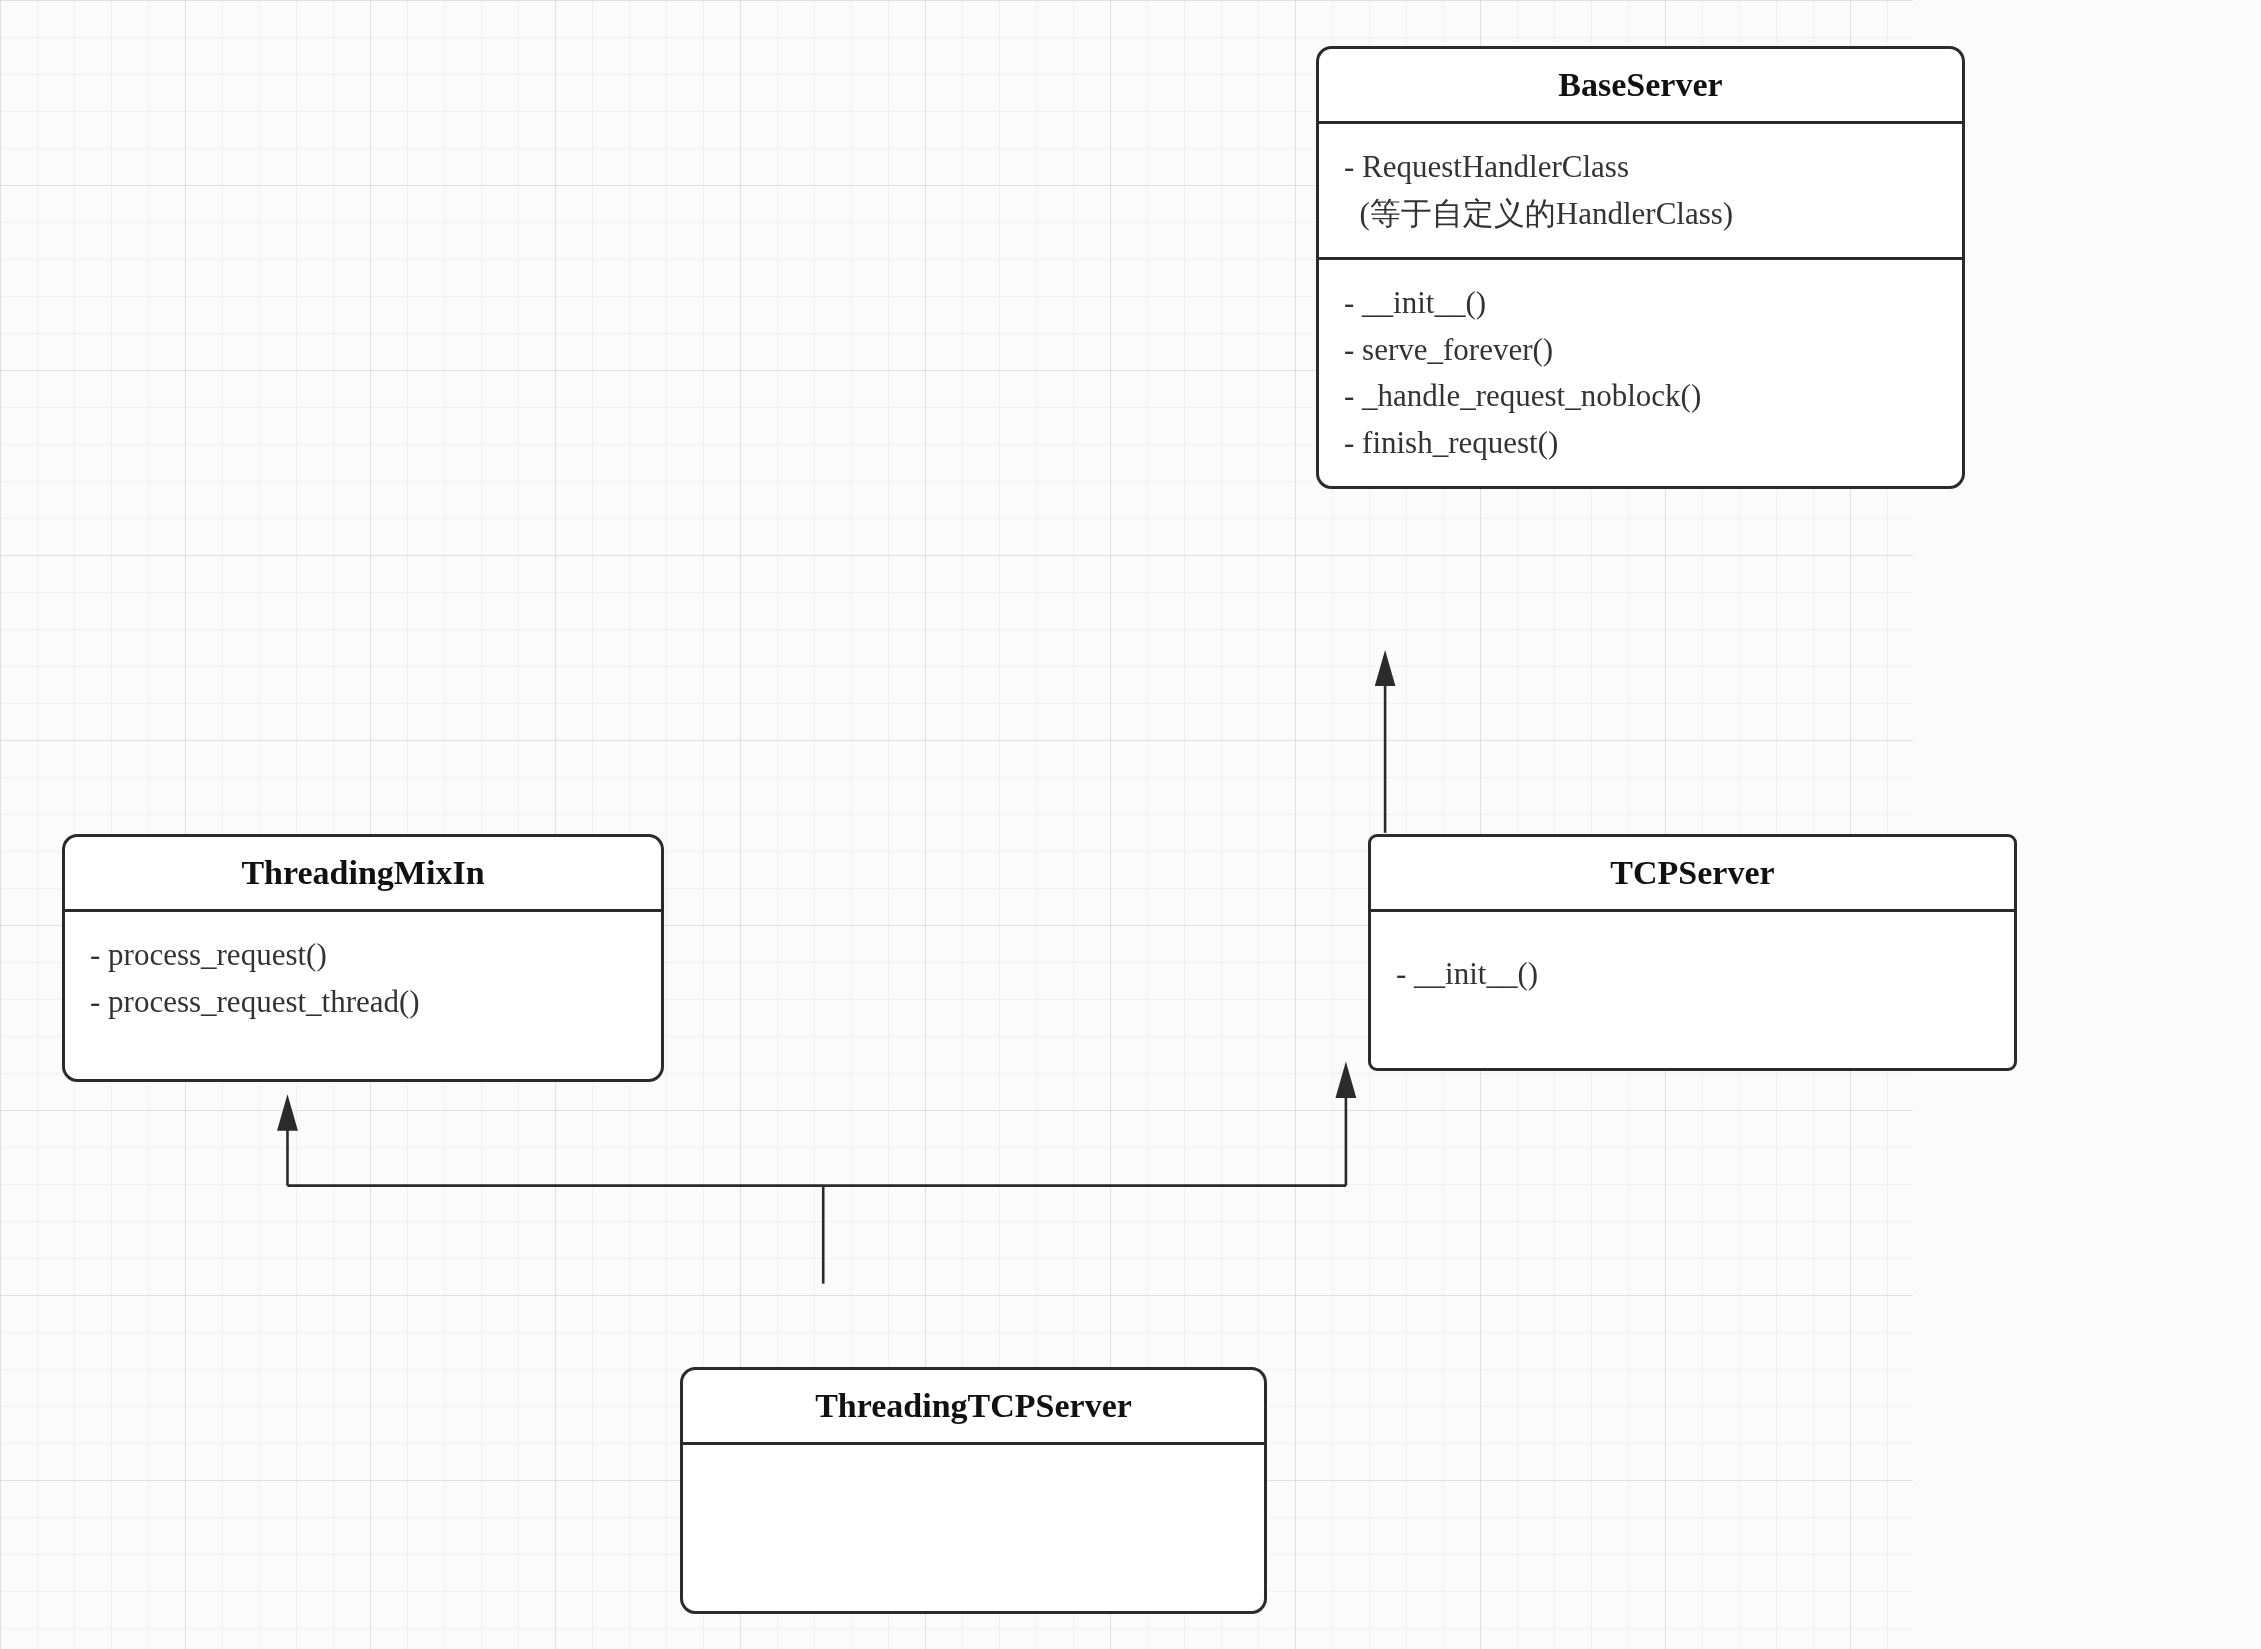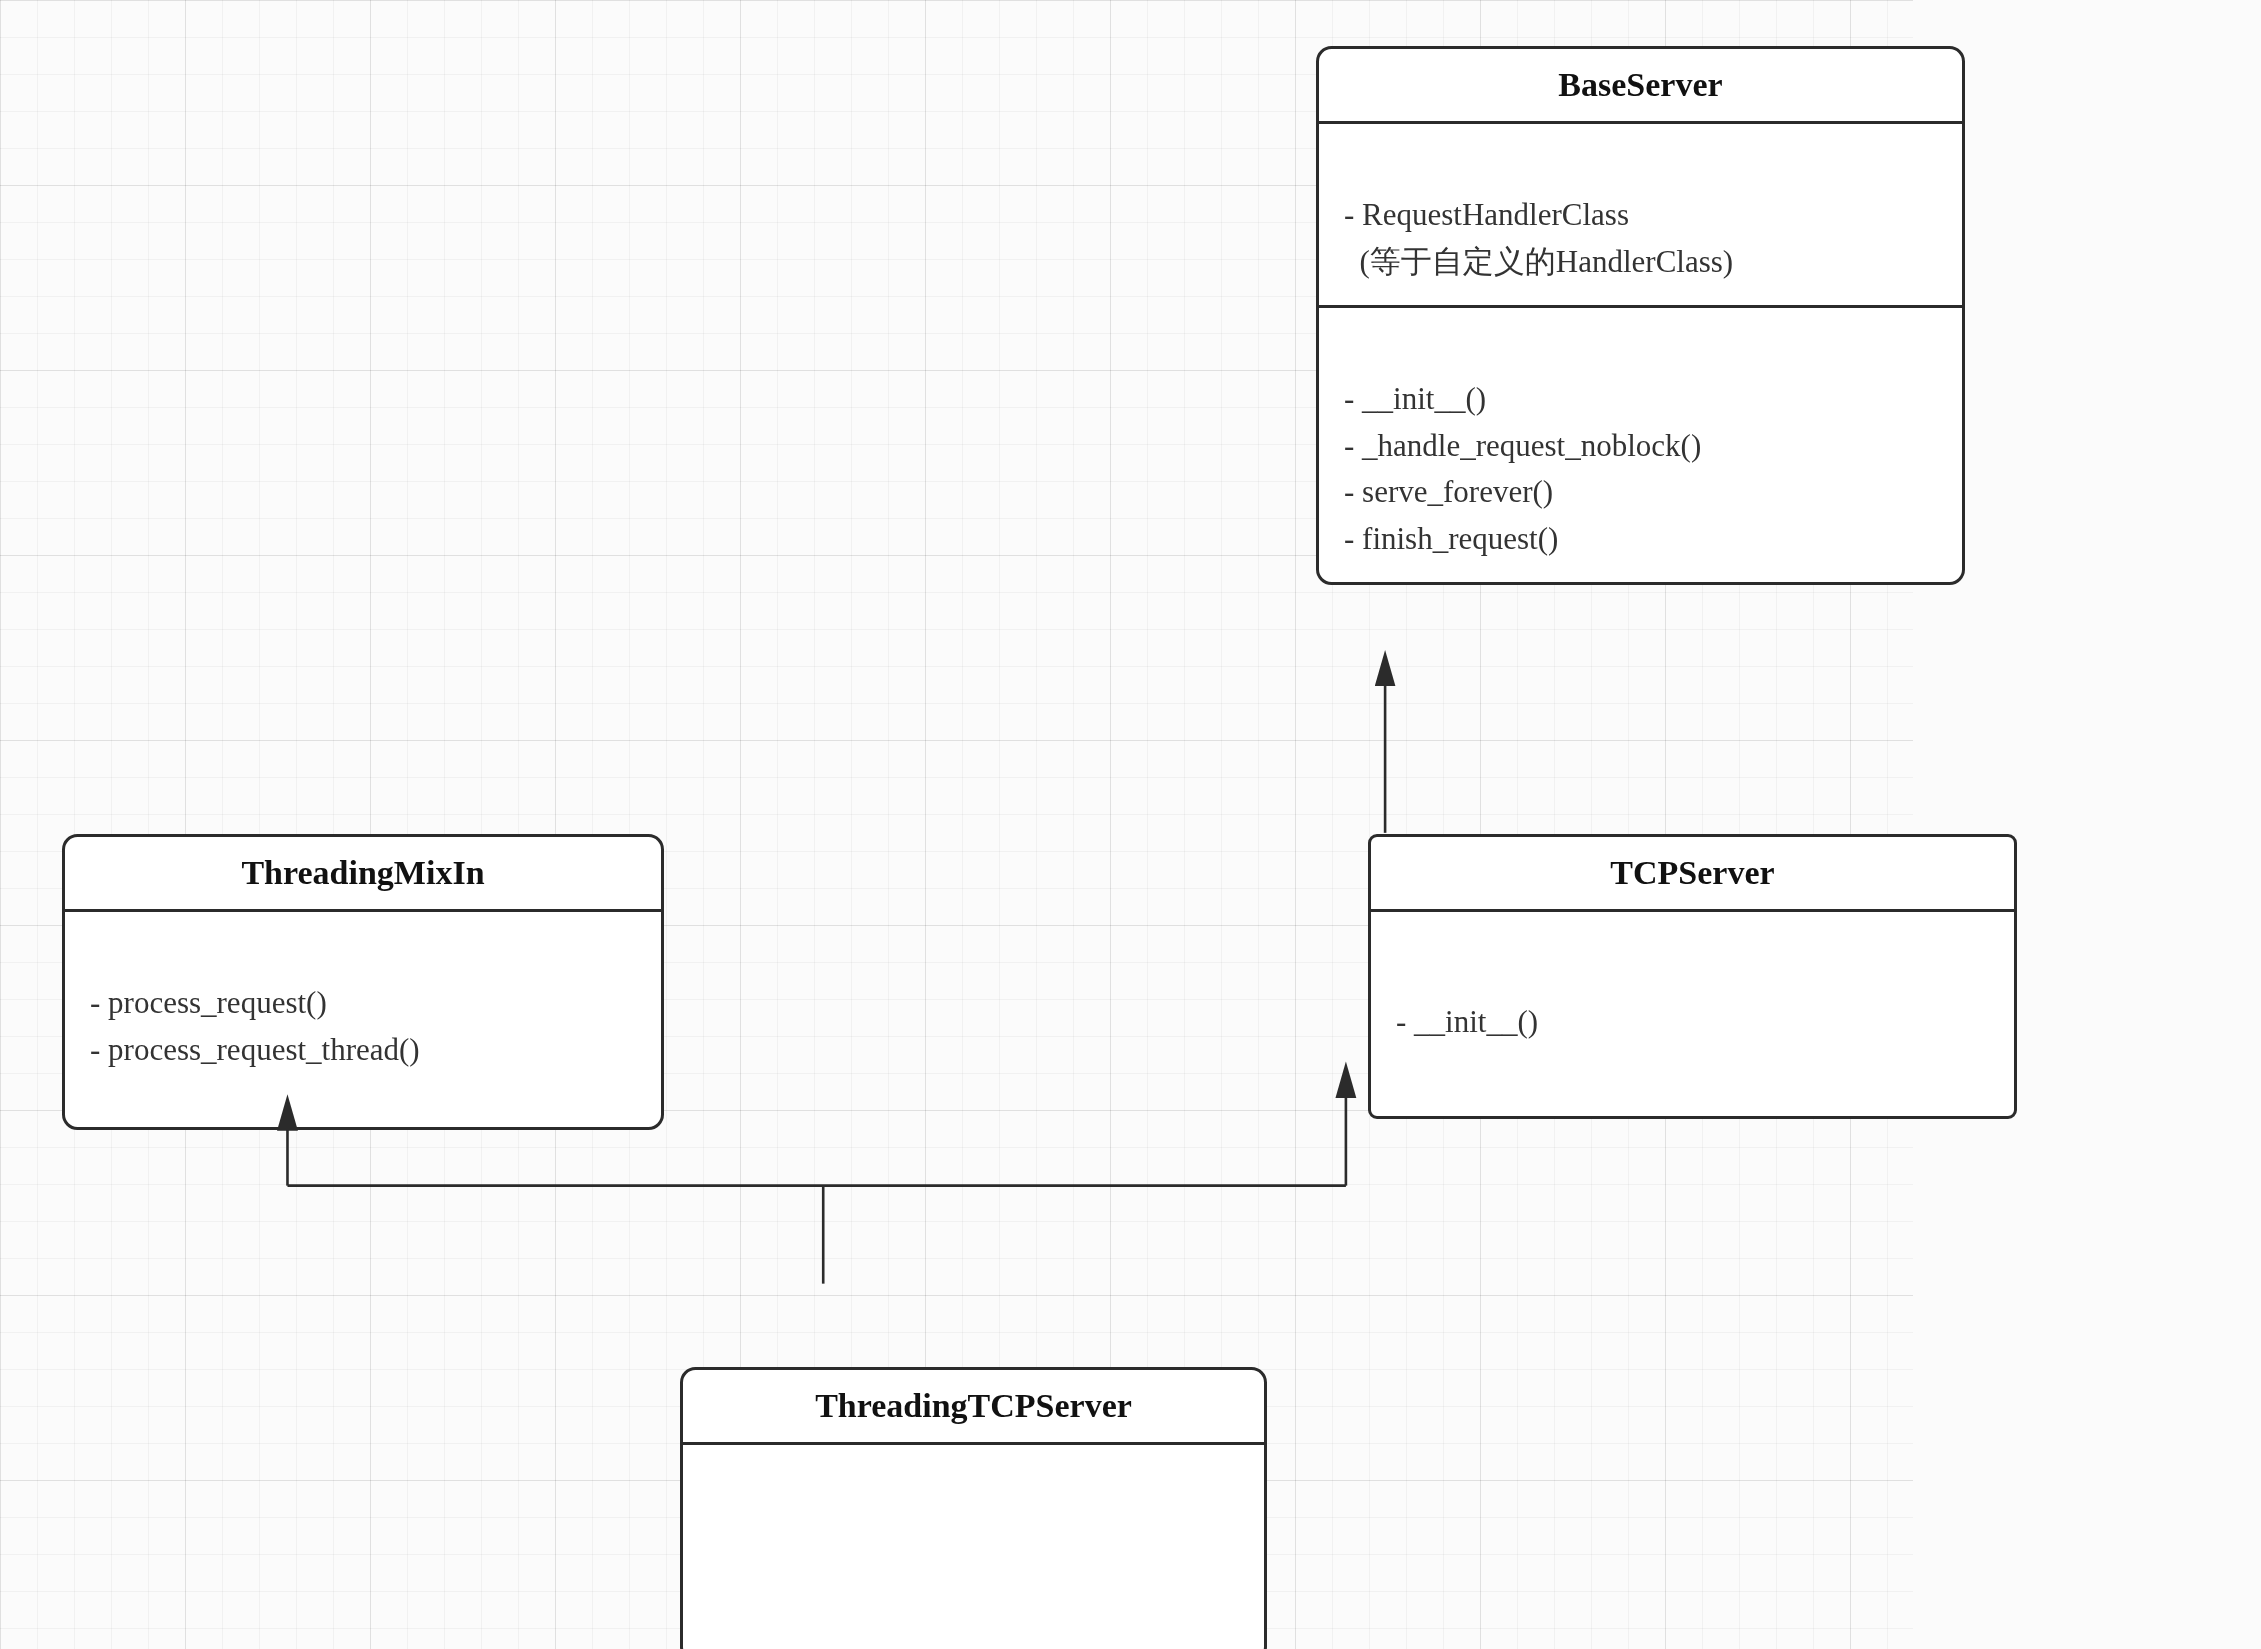--- a/index.html
+++ b/index.html
@@ -42,21 +42,20 @@
     padding: 17px 7.7px;
     border-bottom: 3.1px solid #2b2b2b;
     color: #111;
   }
   .uml-section {
     padding: 20px 25px;
     font-size: 31px;
     color: #333;
     line-height: 1.5;
     border-bottom: 3.1px solid #2b2b2b;
-    margin-top: 48px;
   }
   .uml-section:last-child { border-bottom: none; }
   .uml-section.empty { min-height: 77px; }
   .uml-member { white-space: pre; }
   svg.connectors {
     position: absolute;
     inset: 0;
     width: 100%;
     height: 100%;
     pointer-events: none;
@@ -69,22 +68,22 @@
   <div class="grid"></div>
 
   <div class="uml-class" style="left:1316px; top:46px; width:649px;">
     <div class="uml-title">BaseServer</div>
     <div class="uml-section">
       <div class="uml-member">- RequestHandlerClass</div>
       <div class="uml-member">  (等于自定义的HandlerClass)</div>
     </div>
     <div class="uml-section">
       <div class="uml-member">- __init__()</div>
+      <div class="uml-member">- serve_forever()</div>
       <div class="uml-member">- _handle_request_noblock()</div>
-      <div class="uml-member">- serve_forever()</div>
       <div class="uml-member">- finish_request()</div>
     </div>
   </div>
 
   <div class="uml-class" style="left:62px; top:834px; width:602px;">
     <div class="uml-title">ThreadingMixIn</div>
     <div class="uml-section" style="padding-bottom:54px;">
       <div class="uml-member">- process_request()</div>
       <div class="uml-member">- process_request_thread()</div>
     </div>

